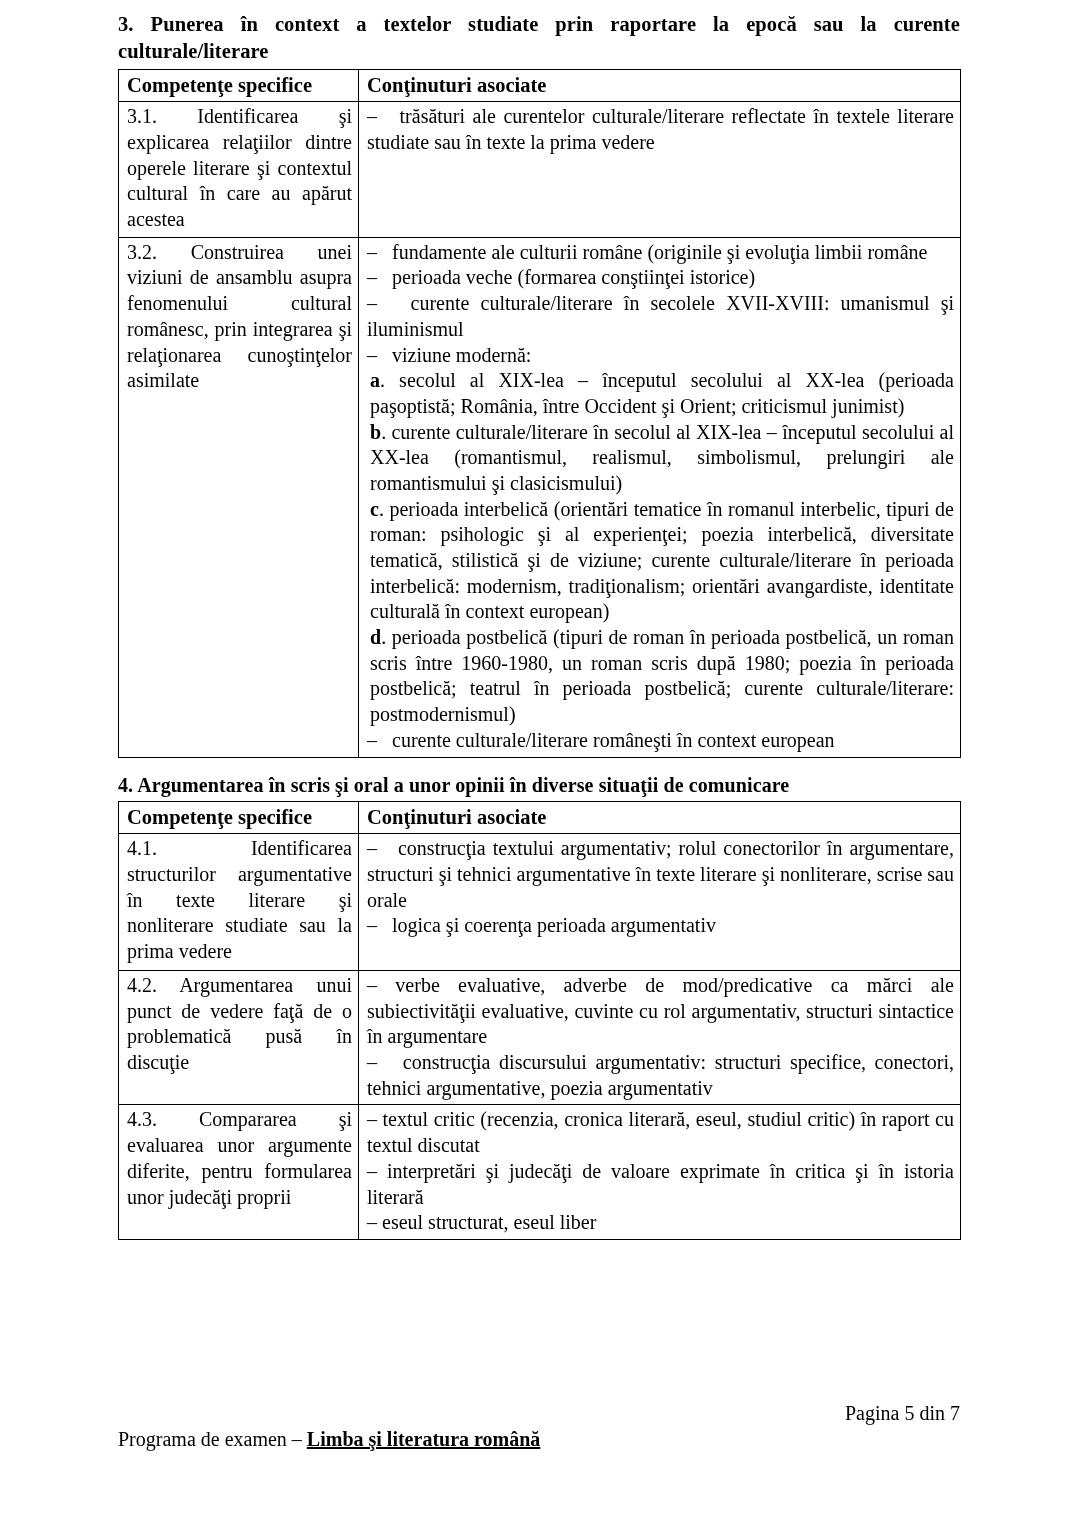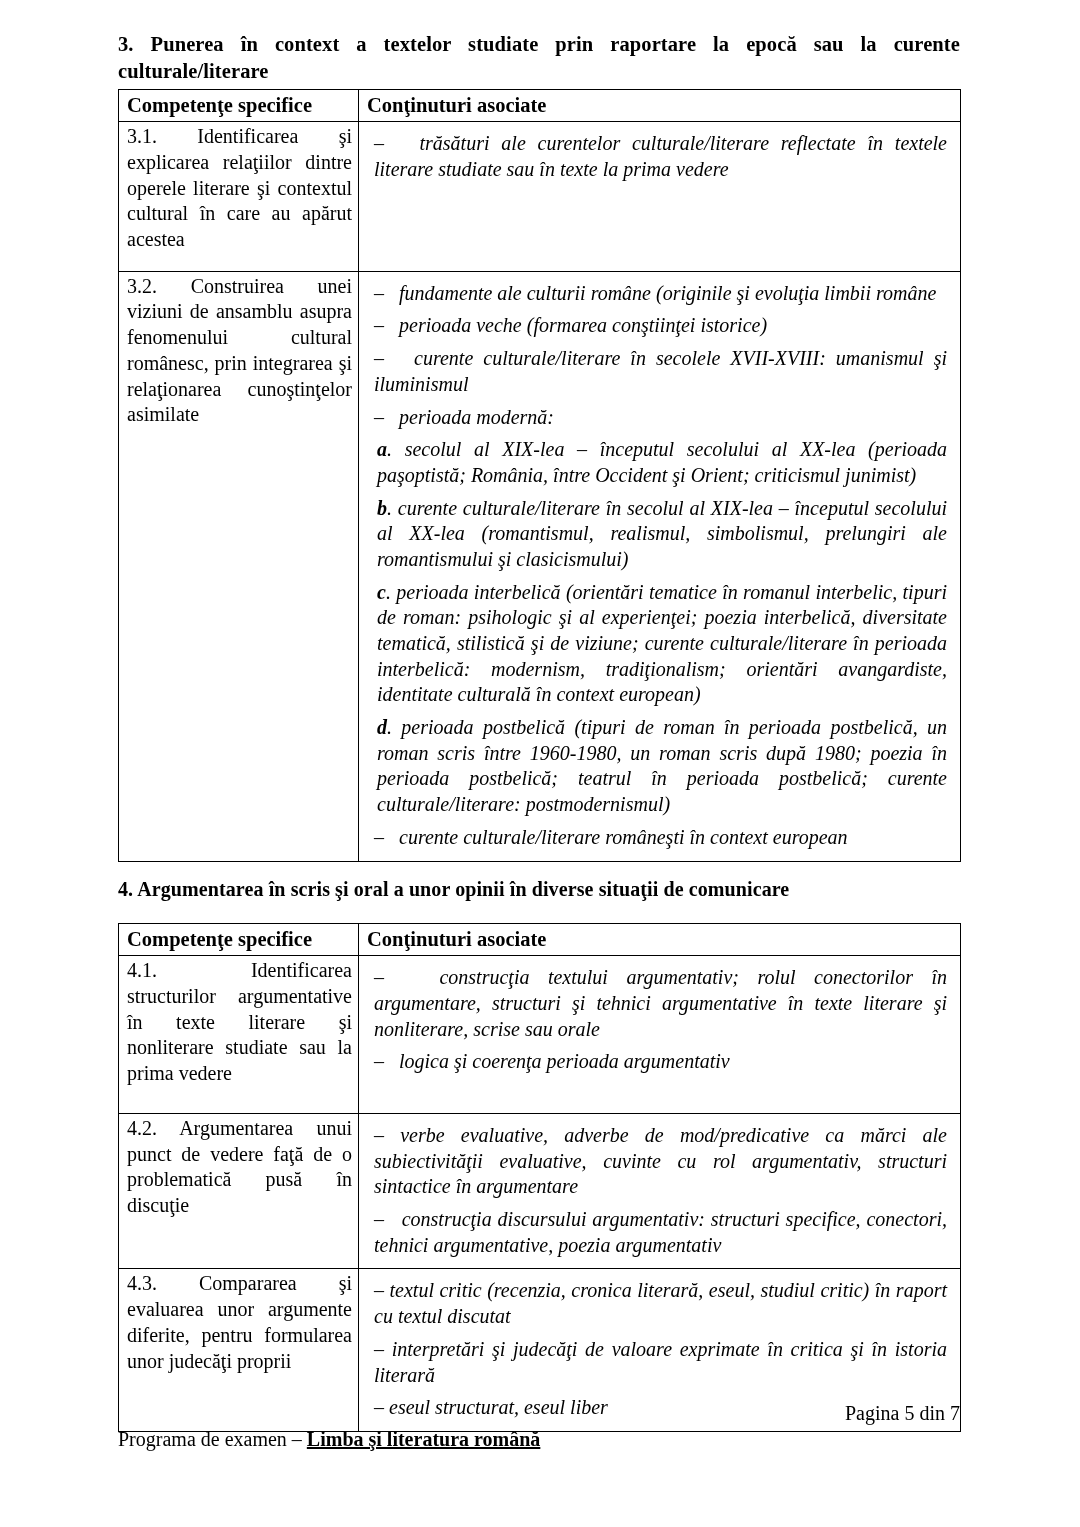--- a/index.html
+++ b/index.html
@@ -30,28 +30,28 @@
     padding-top: 52px;
     letter-spacing: 0.1px;
   }
 
   .section-heading {
     font-size: 20.5px;
     font-weight: bold;
     text-align: justify;
     text-align-last: left;
     line-height: 1.32;
-    margin-top: 31px;
+    margin-top: 11px;
     margin-bottom: 4px;
     letter-spacing: 0.1px;
   }
   .section-heading.compact {
     text-align: left;
     margin-top: 14px;
-    margin-bottom: 21px;
+    margin-bottom: 3px;
     font-size: 20px;
   }
 
   table.cs-table {
     border-collapse: collapse;
     width: 842px;
     table-layout: fixed;
     margin: 0;
   }
   table.cs-table td, table.cs-table th {
@@ -77,23 +77,22 @@
     hyphens: none;
   }
   td.col-right {
     padding-left: 10px;
     padding-right: 10px;
   }
 
   .item {
     text-align: justify;
     text-align-last: left;
-    margin: 7px;
+    margin: 0;
     text-indent: 0;
-    font-style: italic;
   }
   .item .dash {
     display: inline;
   }
   .item.wide-gap .dash::after {
     content: "\00a0\00a0\00a0";
   }
   .item.narrow-gap .dash::after {
     content: "\00a0";
   }
@@ -153,21 +152,21 @@
           <div class="item wide-gap"><span class="dash">–</span><span>trăsături ale curentelor culturale/literare reflectate în textele literare studiate sau în texte la prima vedere</span></div>
           <div style="height:78px"></div>
         </td>
       </tr>
       <tr>
         <td class="col-left">3.2. Construirea unei viziuni de ansamblu asupra fenomenului cultural românesc, prin integrarea şi relaţionarea cunoştinţelor asimilate</td>
         <td class="col-right">
           <div class="item wide-gap"><span class="dash">–</span><span>fundamente ale culturii române (originile şi evoluţia limbii române</span></div>
           <div class="item wide-gap"><span class="dash">–</span><span>perioada veche (formarea conştiinţei istorice)</span></div>
           <div class="item wide-gap"><span class="dash">–</span><span>curente culturale/literare în secolele XVII-XVIII: umanismul şi iluminismul</span></div>
-          <div class="item wide-gap"><span class="dash">–</span><span>perioada modernă:</span></div>
+          <div class="item wide-gap"><span class="dash">–</span><span>viziune modernă:</span></div>
 
           <div class="item sub"><b>a</b><span>. secolul al XIX-lea – începutul secolului al XX-lea (perioada paşoptistă; România, între Occident şi Orient; criticismul junimist)</span></div>
           <div class="item sub"><b>b</b><span>. curente culturale/literare în secolul al XIX-lea – începutul secolului al XX-lea (romantismul, realismul, simbolismul, prelungiri ale romantismului şi clasicismului)</span></div>
           <div class="item sub"><b>c</b><span>. perioada interbelică (orientări tematice în romanul interbelic, tipuri de roman: psihologic şi al experienţei; poezia interbelică, diversitate tematică, stilistică şi de viziune; curente culturale/literare în perioada interbelică: modernism, tradiţionalism; orientări avangardiste, identitate culturală în context european)</span></div>
           <div class="item sub"><b>d</b><span>.  perioada postbelică (tipuri de roman în perioada postbelică, un roman scris între 1960-1980, un roman scris după 1980; poezia în perioada postbelică; teatrul în perioada postbelică; curente culturale/literare: postmodernismul)</span></div>
 
           <div class="item wide-gap"><span class="dash">–</span><span>curente culturale/literare româneşti în context european</span></div>
         </td>
       </tr>
     </tbody>

